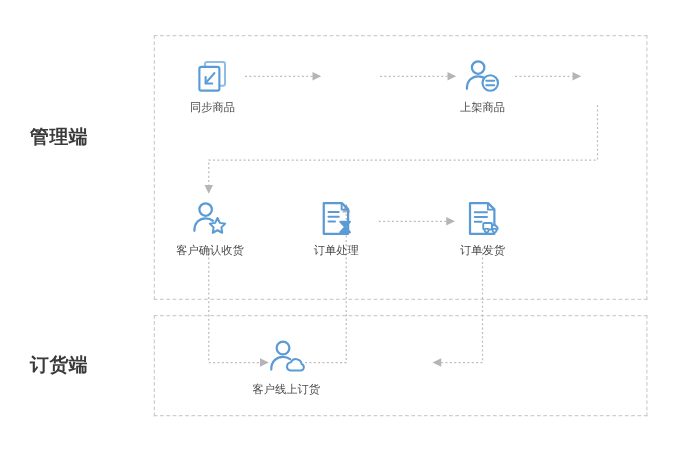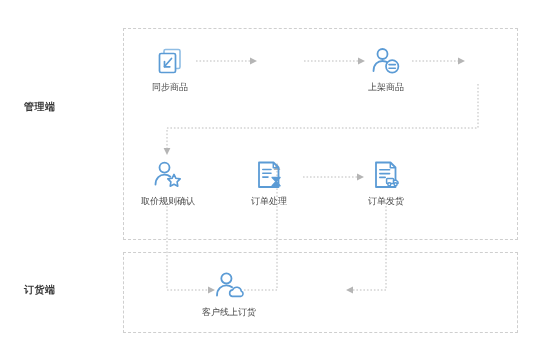--- a/index.html
+++ b/index.html
@@ -6,21 +6,21 @@
   body{
     width:554px;height:363px;background:#ffffff;overflow:hidden;
     font-family:"DejaVu Sans","Liberation Sans",sans-serif;
     -webkit-font-smoothing:antialiased;
   }
   #canvas{position:relative;width:554px;height:363px;}
 
   
   .section-label{
     position:absolute;
-    font-size:10px;font-weight:bold;color:#3a3a3a;
+    font-size:15px;font-weight:bold;color:#3a3a3a;
     letter-spacing:.5px;white-space:nowrap;
   }
   #label-admin{left:24px;top:100px;}
   #label-order{left:24px;top:283px;}
 
   
   .lane{
     position:absolute;
     border:1px dashed #cfcfcf;
     background:transparent;
@@ -125,21 +125,21 @@
     <div class="caption">上架商品</div>
   </div>
 
 
   <div class="node" id="node-invite-order">
     <svg class="glyph" viewBox="0 0 34 34">
       <circle cx="13.5" cy="9.6" r="5" fill="none" stroke="#5b9bd5" stroke-width="1.8"></circle>
       <path d="M4.5 26.6 C4.5 19.8 9 16.6 13.5 16.6 C15.8 16.6 17.9 17.4 19.4 18.7" fill="none" stroke="#5b9bd5" stroke-width="1.8" stroke-linecap="round"></path>
       <path d="M23 16.4 L24.9 20.3 L29.2 20.9 L26.1 23.9 L26.8 28.2 L23 26.2 L19.2 28.2 L19.9 23.9 L16.8 20.9 L21.1 20.3 Z" fill="#ffffff" stroke="#5b9bd5" stroke-width="1.6" stroke-linejoin="round"></path>
     </svg>
-    <div class="caption">取价规则确认</div>
+    <div class="caption">客户确认收货</div>
   </div>
 
   <div class="node" id="node-order-process">
     <svg class="glyph" viewBox="0 0 34 34">
       <path d="M7 4.5 H21.5 L26.5 9.5 V29 H7 Z" fill="none" stroke="#5b9bd5" stroke-width="1.8" stroke-linejoin="round"></path>
       <path d="M21.3 4.7 V9.7 H26.3" fill="none" stroke="#5b9bd5" stroke-width="1.5" stroke-linejoin="round"></path>
       <path d="M10.8 11.5 H19 M10.8 15.3 H19 M10.8 19.1 H16" stroke="#5b9bd5" stroke-width="1.6" stroke-linecap="round"></path>
       <path d="M20.2 19.4 H28 L24.1 23.6 L28 27.8 H20.2 L24.1 23.6 Z" fill="#5b9bd5" stroke="#5b9bd5" stroke-width="1.5" stroke-linejoin="round"></path>
     </svg>
     <div class="caption">订单处理</div>

